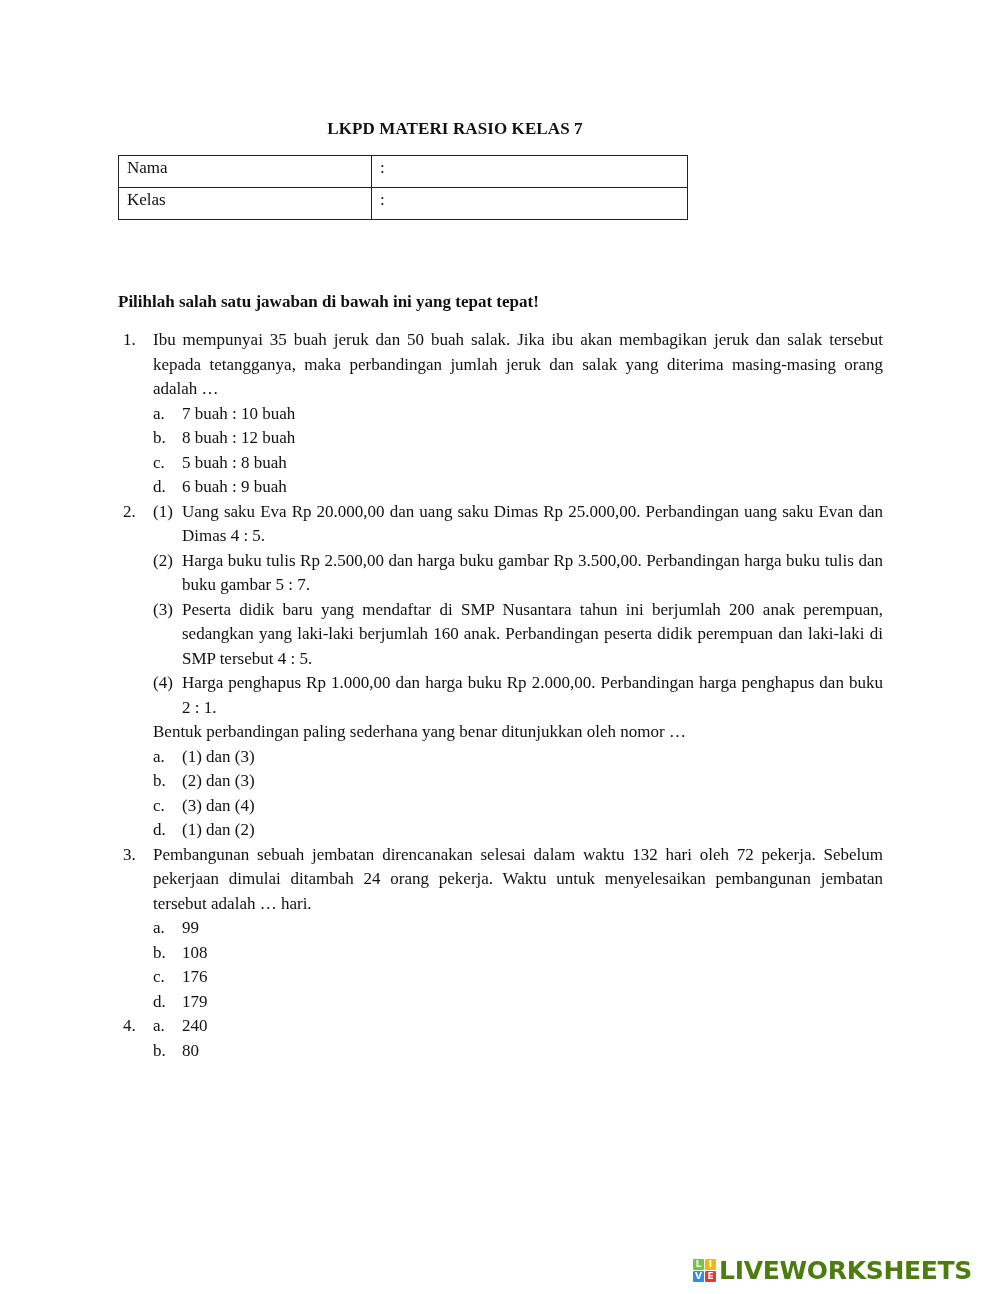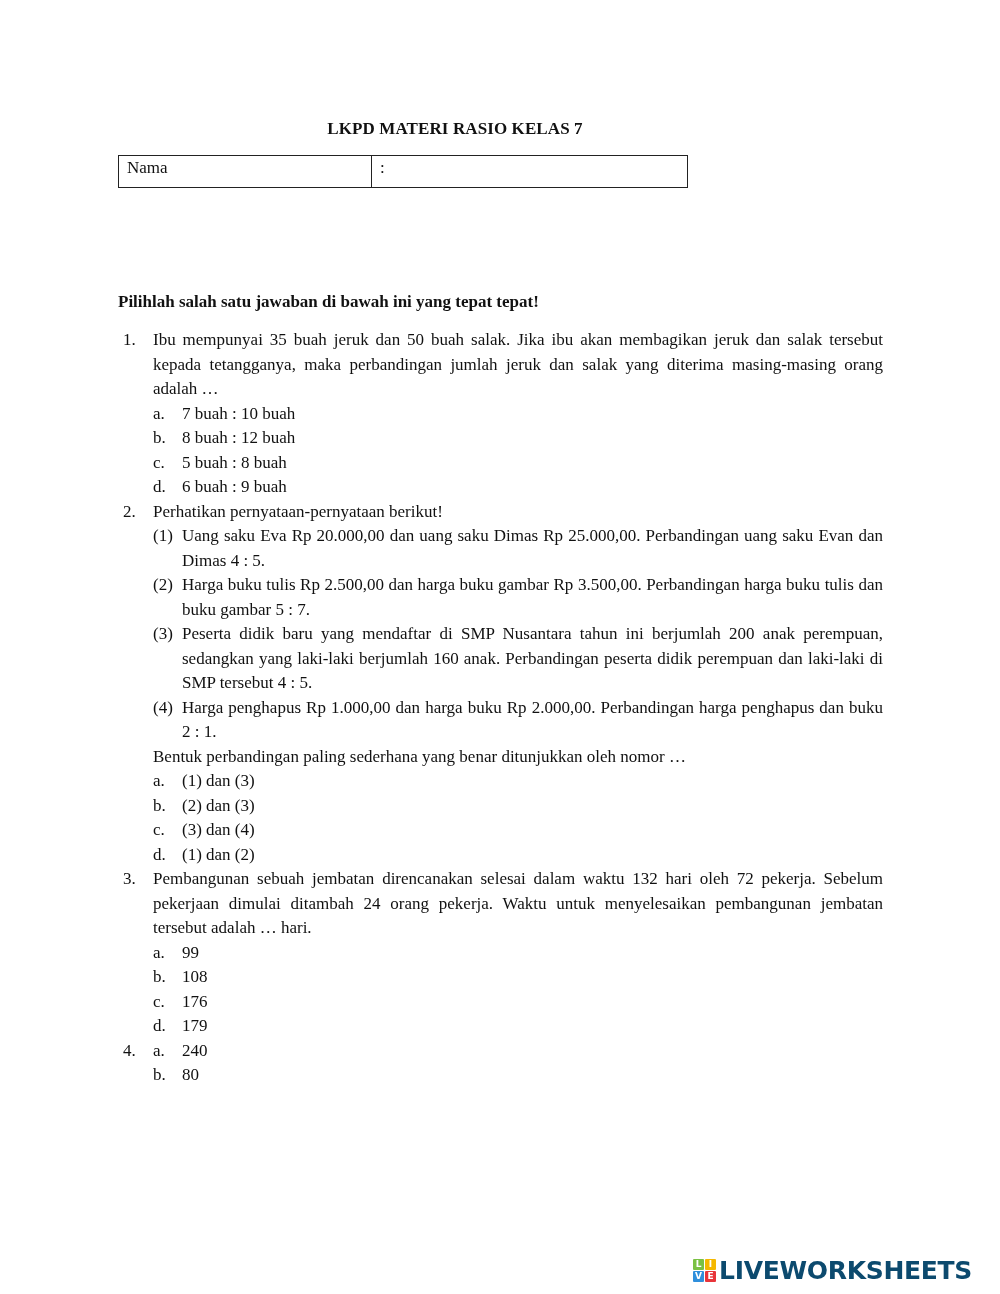--- a/index.html
+++ b/index.html
@@ -30,39 +30,42 @@
 <body>
 
 <div class="page-title">LKPD MATERI RASIO KELAS 7</div>
 
 <table class="identity">
   <tbody>
       <tr>
     <td class="label">Nama</td>
     <td>:</td>
   </tr>
+  <tr>
+    <td class="label">Kelas</td>
+    <td>:</td>
+  </tr>
 </tbody>
   </table>
 
 <div class="instruction">Pilihlah salah satu jawaban di bawah ini yang tepat tepat!</div>
 
 <div class="questions">
 
   <div class="q">
     <span class="q-num">1.</span>
     <div class="q-text">Ibu mempunyai 35 buah jeruk dan 50 buah salak. Jika ibu akan membagikan jeruk dan salak tersebut kepada tetangganya, maka perbandingan jumlah jeruk dan salak yang diterima masing-masing orang adalah …</div>
     <div class="opt"><span class="opt-letter">a.</span><span>7 buah : 10 buah</span></div>
     <div class="opt"><span class="opt-letter">b.</span><span>8 buah : 12 buah</span></div>
     <div class="opt"><span class="opt-letter">c.</span><span>5 buah : 8 buah</span></div>
     <div class="opt"><span class="opt-letter">d.</span><span>6 buah : 9 buah</span></div>
   </div>
 
   <div class="q">
     <span class="q-num">2.</span>
-    <div class="q-text">Perhatikan pernyataan-pernyataan berikut!</div>
     <div class="stmt"><span class="stmt-num">(1)</span><span>Uang saku Eva Rp 20.000,00 dan uang saku Dimas Rp 25.000,00. Perbandingan uang saku Evan dan Dimas 4 : 5.</span></div>
     <div class="stmt"><span class="stmt-num">(2)</span><span>Harga buku tulis Rp 2.500,00 dan harga buku gambar Rp 3.500,00. Perbandingan harga buku tulis dan buku gambar 5 : 7.</span></div>
     <div class="stmt"><span class="stmt-num">(3)</span><span>Peserta didik baru yang mendaftar di SMP Nusantara tahun ini berjumlah 200 anak perempuan, sedangkan yang laki-laki berjumlah 160 anak. Perbandingan peserta didik perempuan dan laki-laki di SMP tersebut 4 : 5.</span></div>
     <div class="stmt"><span class="stmt-num">(4)</span><span>Harga penghapus Rp 1.000,00 dan harga buku Rp 2.000,00. Perbandingan harga penghapus dan buku 2 : 1.</span></div>
     <div class="q-text">Bentuk perbandingan paling sederhana yang benar ditunjukkan oleh nomor …</div>
     <div class="opt"><span class="opt-letter">a.</span><span>(1) dan (3)</span></div>
     <div class="opt"><span class="opt-letter">b.</span><span>(2) dan (3)</span></div>
     <div class="opt"><span class="opt-letter">c.</span><span>(3) dan (4)</span></div>
     <div class="opt"><span class="opt-letter">d.</span><span>(1) dan (2)</span></div>
   </div>
@@ -84,14 +87,14 @@
 
 </div>
 
 <div class="logo">
   <div class="tiles">
     <span class="tile" style="background: rgb(122, 193, 67);">L</span>
     <span class="tile" style="background: rgb(245, 184, 0);">I</span>
     <span class="tile" style="background: rgb(47, 143, 220);">V</span>
     <span class="tile" style="background: rgb(232, 52, 58);">E</span>
   </div>
-  <span class="brand" style="color: #0c4a6e;">LIVEWORKSHEETS</span>
+  <span class="brand" style="color: #4d7c0f;">LIVEWORKSHEETS</span>
 </div>
 
 </body></html>

